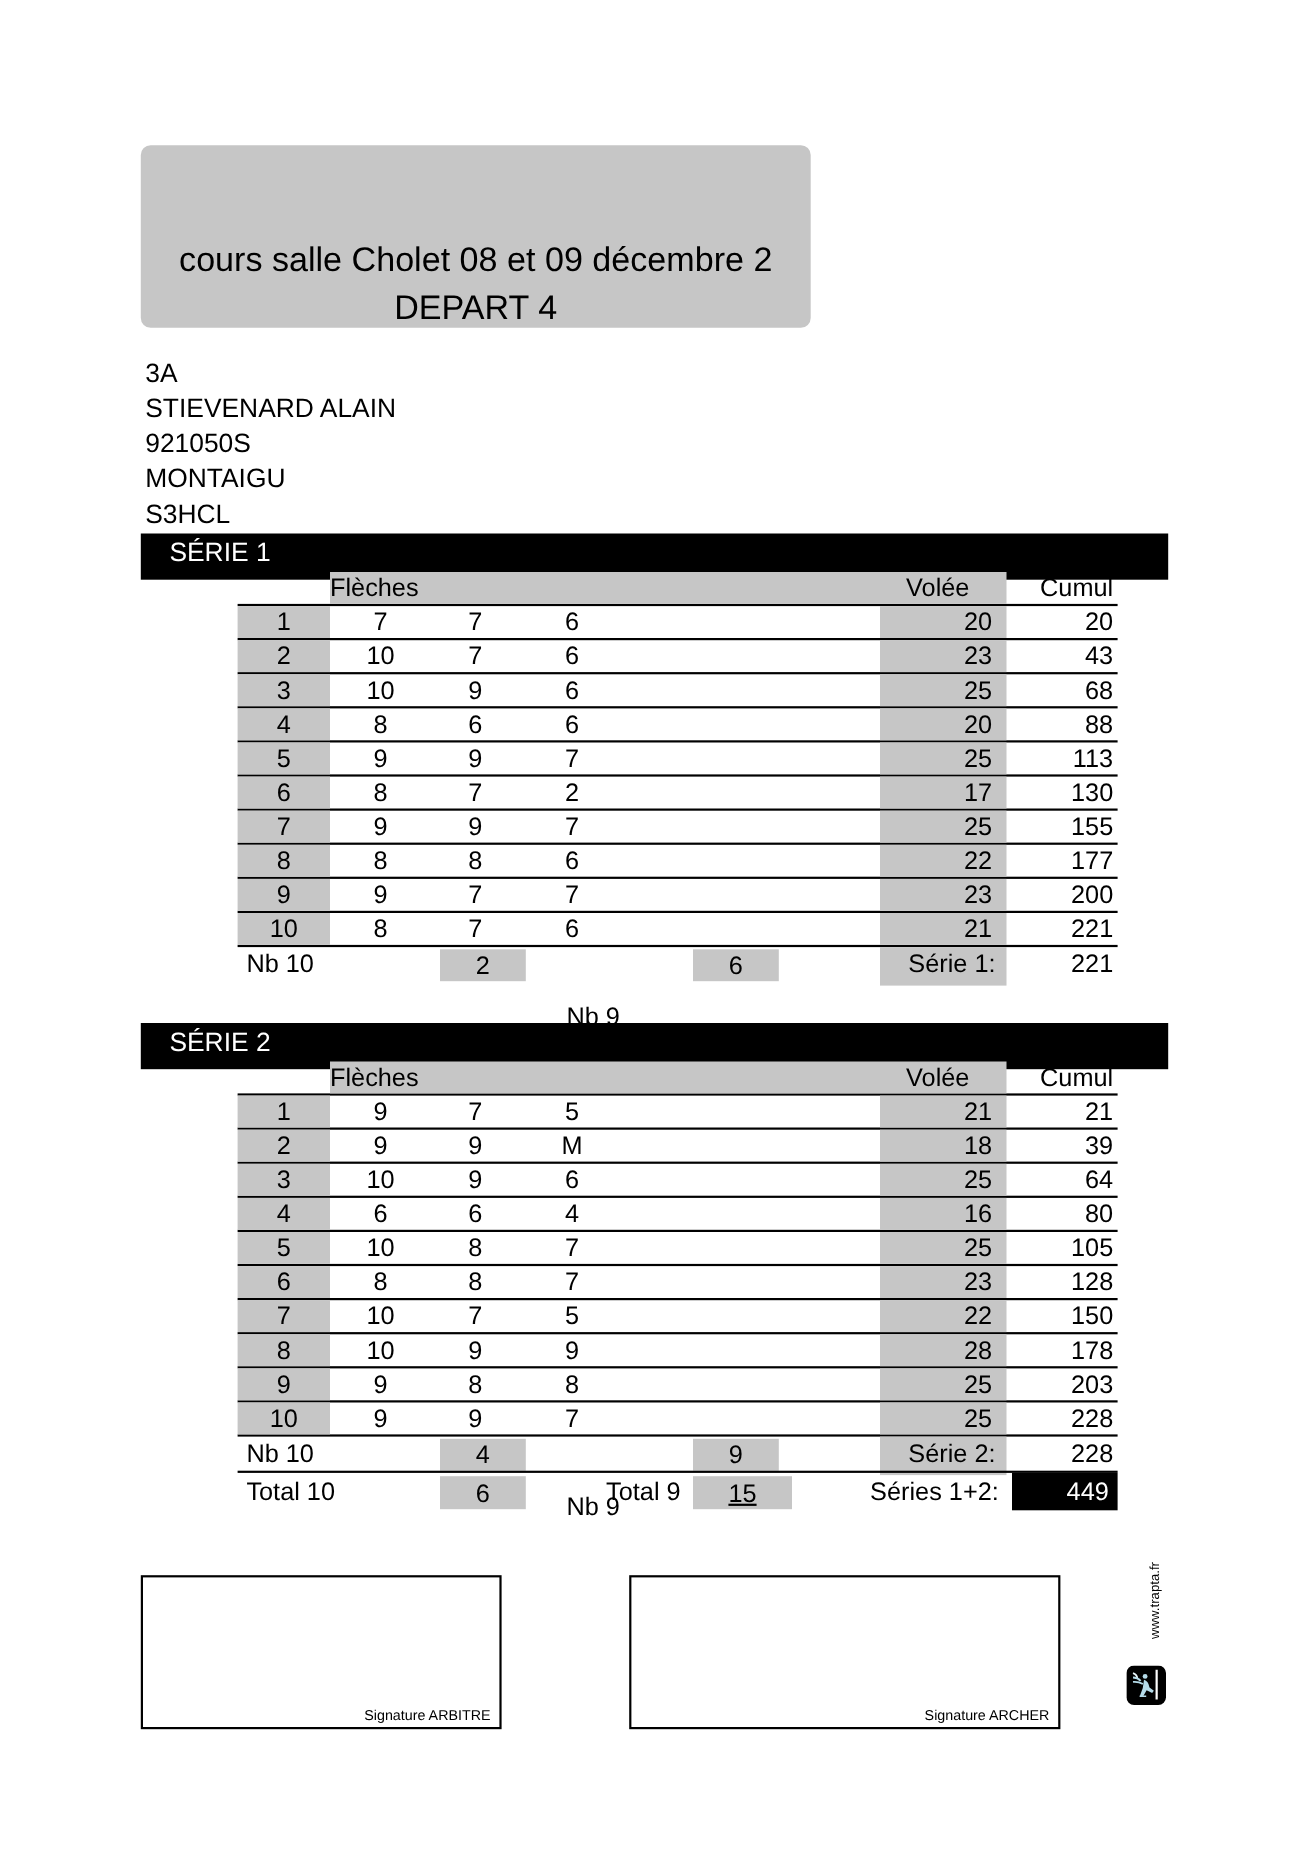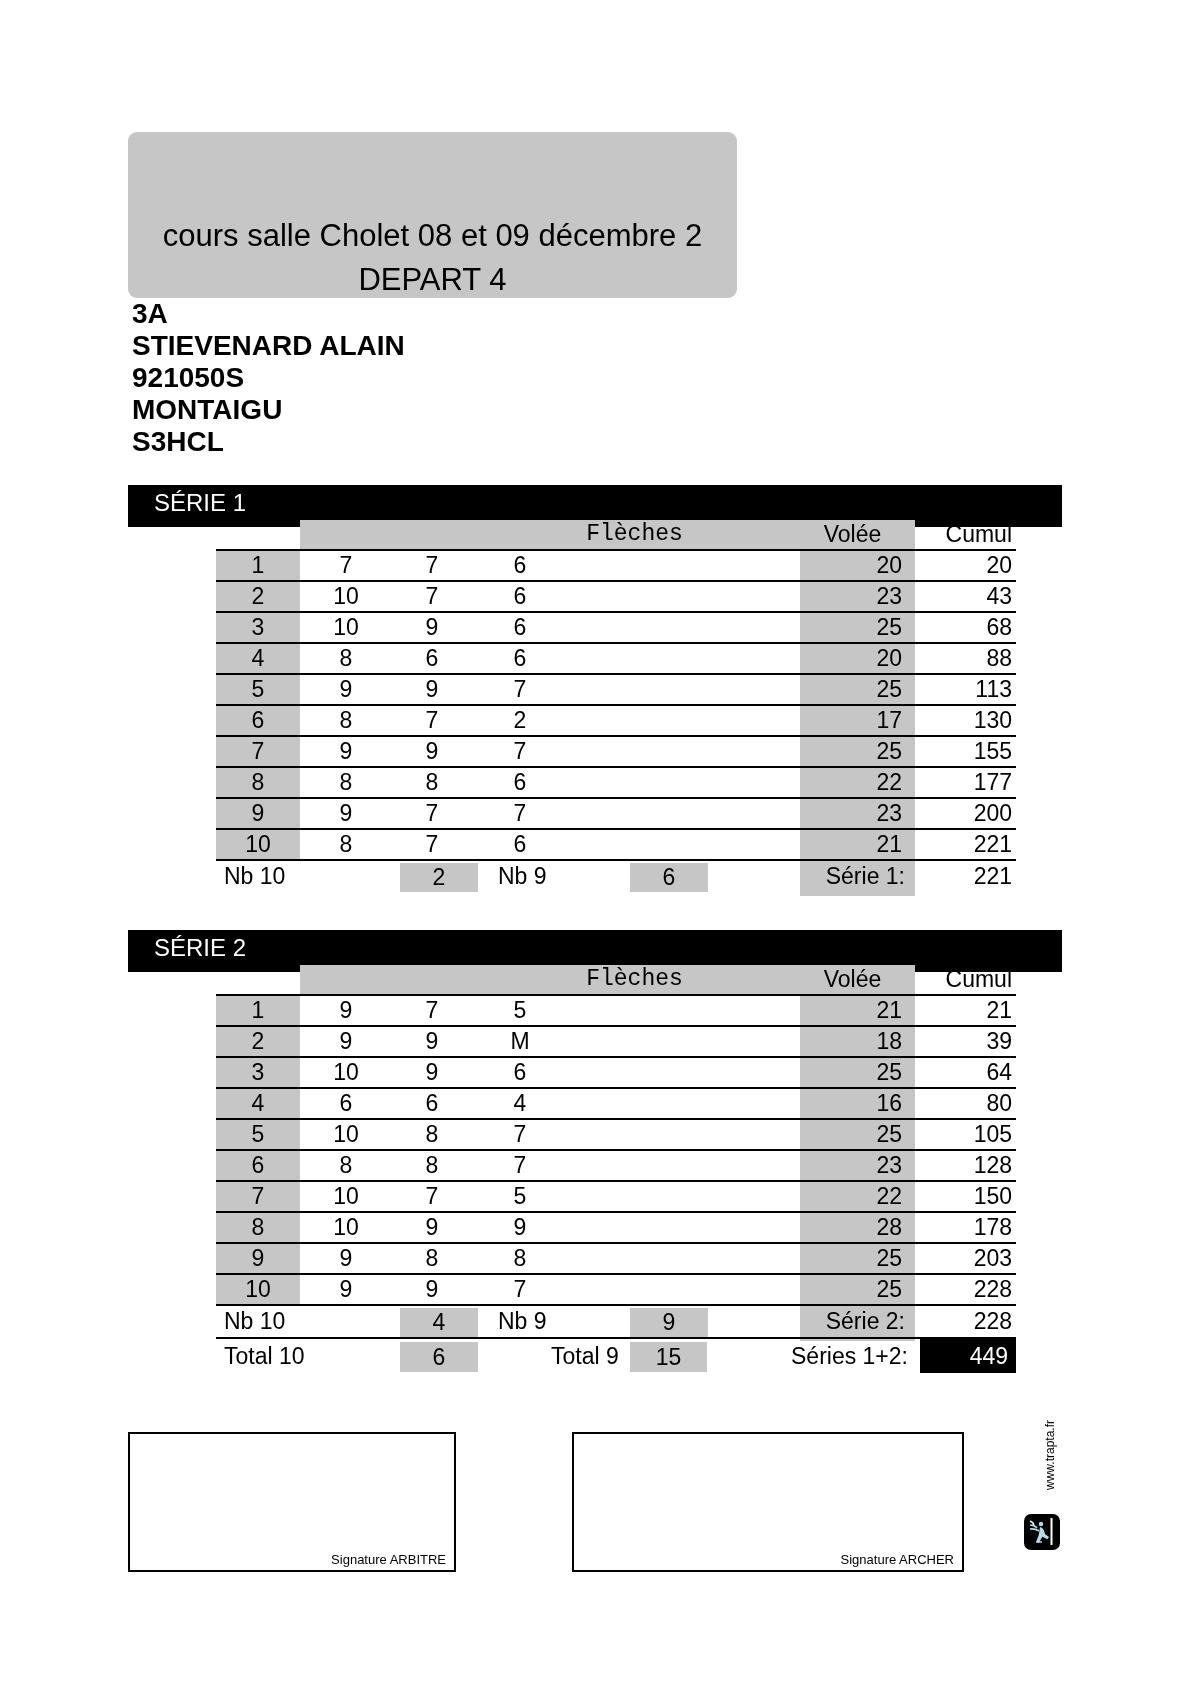--- a/index.html
+++ b/index.html
@@ -6,61 +6,61 @@
   .page{position:relative;width:1190px;height:1684px;background:#ffffff;
         font-family:"Liberation Sans",sans-serif;color:#000;overflow:hidden;}
 
   
   .titlebox{position:absolute;left:128px;top:132px;width:609px;height:166px;
             background:#c6c6c6;border-radius:9px;display:flex;flex-direction:column;
             align-items:center;justify-content:flex-end;gap:8px;font-size:31px;
             overflow:hidden;white-space:nowrap;}
 
   
-  .archer{position:absolute;left:132px;top:298px;font-size:28px;line-height:32px;font-weight:bold;}
+  .archer{position:absolute;left:132px;top:324px;font-size:24px;line-height:32px;}
 
   
   .section{position:absolute;left:0;width:1190px;}
   .sec1{top:485px;} .sec2{top:930px;}
   .bar{position:absolute;left:128px;top:0;width:934px;height:42px;background:#000;
        color:#fff;font-size:24px;line-height:35px;padding-left:26px;box-sizing:border-box;}
   .tbl{position:absolute;left:216px;top:35px;width:800px;}
 
   
   .thead{position:relative;height:29px;border-bottom:2px solid #000;font-size:23px;line-height:29px;}
   .hband{position:absolute;left:84px;top:0;width:615px;height:29px;background:#c6c6c6;}
-  .hfleches{position:absolute;left:84px;top:0;width:669px;text-align:center;font-family:Liberation Mono, monospace;}
+  .hfleches{position:absolute;left:84px;top:0;width:669px;}
   .hvolee{position:absolute;left:584px;top:0;width:115px;text-align:center;padding-right:10px;box-sizing:border-box;}
   .hcumul{position:absolute;left:700px;top:0;width:100px;text-align:right;padding-right:4px;box-sizing:border-box;}
 
   
   .trow{position:relative;height:29px;border-bottom:2px solid #000;font-size:23px;line-height:29px;}
   .c{position:absolute;top:0;height:29px;}
   .cnum{left:0;width:84px;background:#c6c6c6;text-align:center;}
   .ca1{left:90px;width:80px;text-align:center;}
   .ca2{left:176px;width:80px;text-align:center;}
   .ca3{left:264px;width:80px;text-align:center;}
   .cvol{left:584px;width:115px;background:#c6c6c6;text-align:right;padding-right:13px;box-sizing:border-box;}
   .ccum{left:700px;width:100px;text-align:right;padding-right:4px;box-sizing:border-box;}
 
   
   .nbrow{position:relative;height:31px;font-size:23px;line-height:31px;}
   .nbl1{position:absolute;left:8px;}
   .nbb1{position:absolute;left:184px;top:2px;width:78px;height:29px;background:#c6c6c6;text-align:center;line-height:29px;}
-  .nbl2{position:absolute;left:282px;}
+  .nbl2{position:absolute;left:299px;margin-top:48px;}
   .nbb2{position:absolute;left:414px;top:2px;width:78px;height:29px;background:#c6c6c6;text-align:center;line-height:29px;}
   .nbser{position:absolute;left:584px;top:0;width:115px;height:35px;background:#c6c6c6;text-align:right;padding-right:10px;box-sizing:border-box;padding-left:20px;}
   .nbtot{position:absolute;left:700px;top:0;width:100px;text-align:right;padding-right:4px;box-sizing:border-box;}
 
   
   .totrow{position:relative;height:34px;border-top:2px solid #000;font-size:23px;line-height:34px;}
   .totl1{position:absolute;left:8px;}
   .totb1{position:absolute;left:184px;top:3px;width:78px;height:30px;background:#c6c6c6;text-align:center;line-height:30px;}
   .totl2{position:absolute;left:299px;margin-left:36px;}
-  .totb2{position:absolute;left:414px;top:3px;width:77px;height:30px;background:#c6c6c6;text-align:center;line-height:30px;}
+  .totb2{position:absolute;left:414px;top:3px;width:90px;height:30px;background:#c6c6c6;text-align:center;line-height:30px;text-decoration:underline;}
   .totser{position:absolute;left:452px;width:240px;text-align:right;}
   .totblack{position:absolute;left:704px;top:0;width:96px;height:34px;background:#000;color:#fff;
             text-align:right;padding-right:8px;box-sizing:border-box;padding-left:22px;}
 
   
   .sig{position:absolute;top:1432px;height:140px;border:2px solid #000;box-sizing:border-box;background:#fff;}
   .sig-arb{left:128px;width:328px;}
   .sig-arch{left:572px;width:392px;}
   .sig span{position:absolute;right:8px;bottom:3px;font-size:13px;}
 

